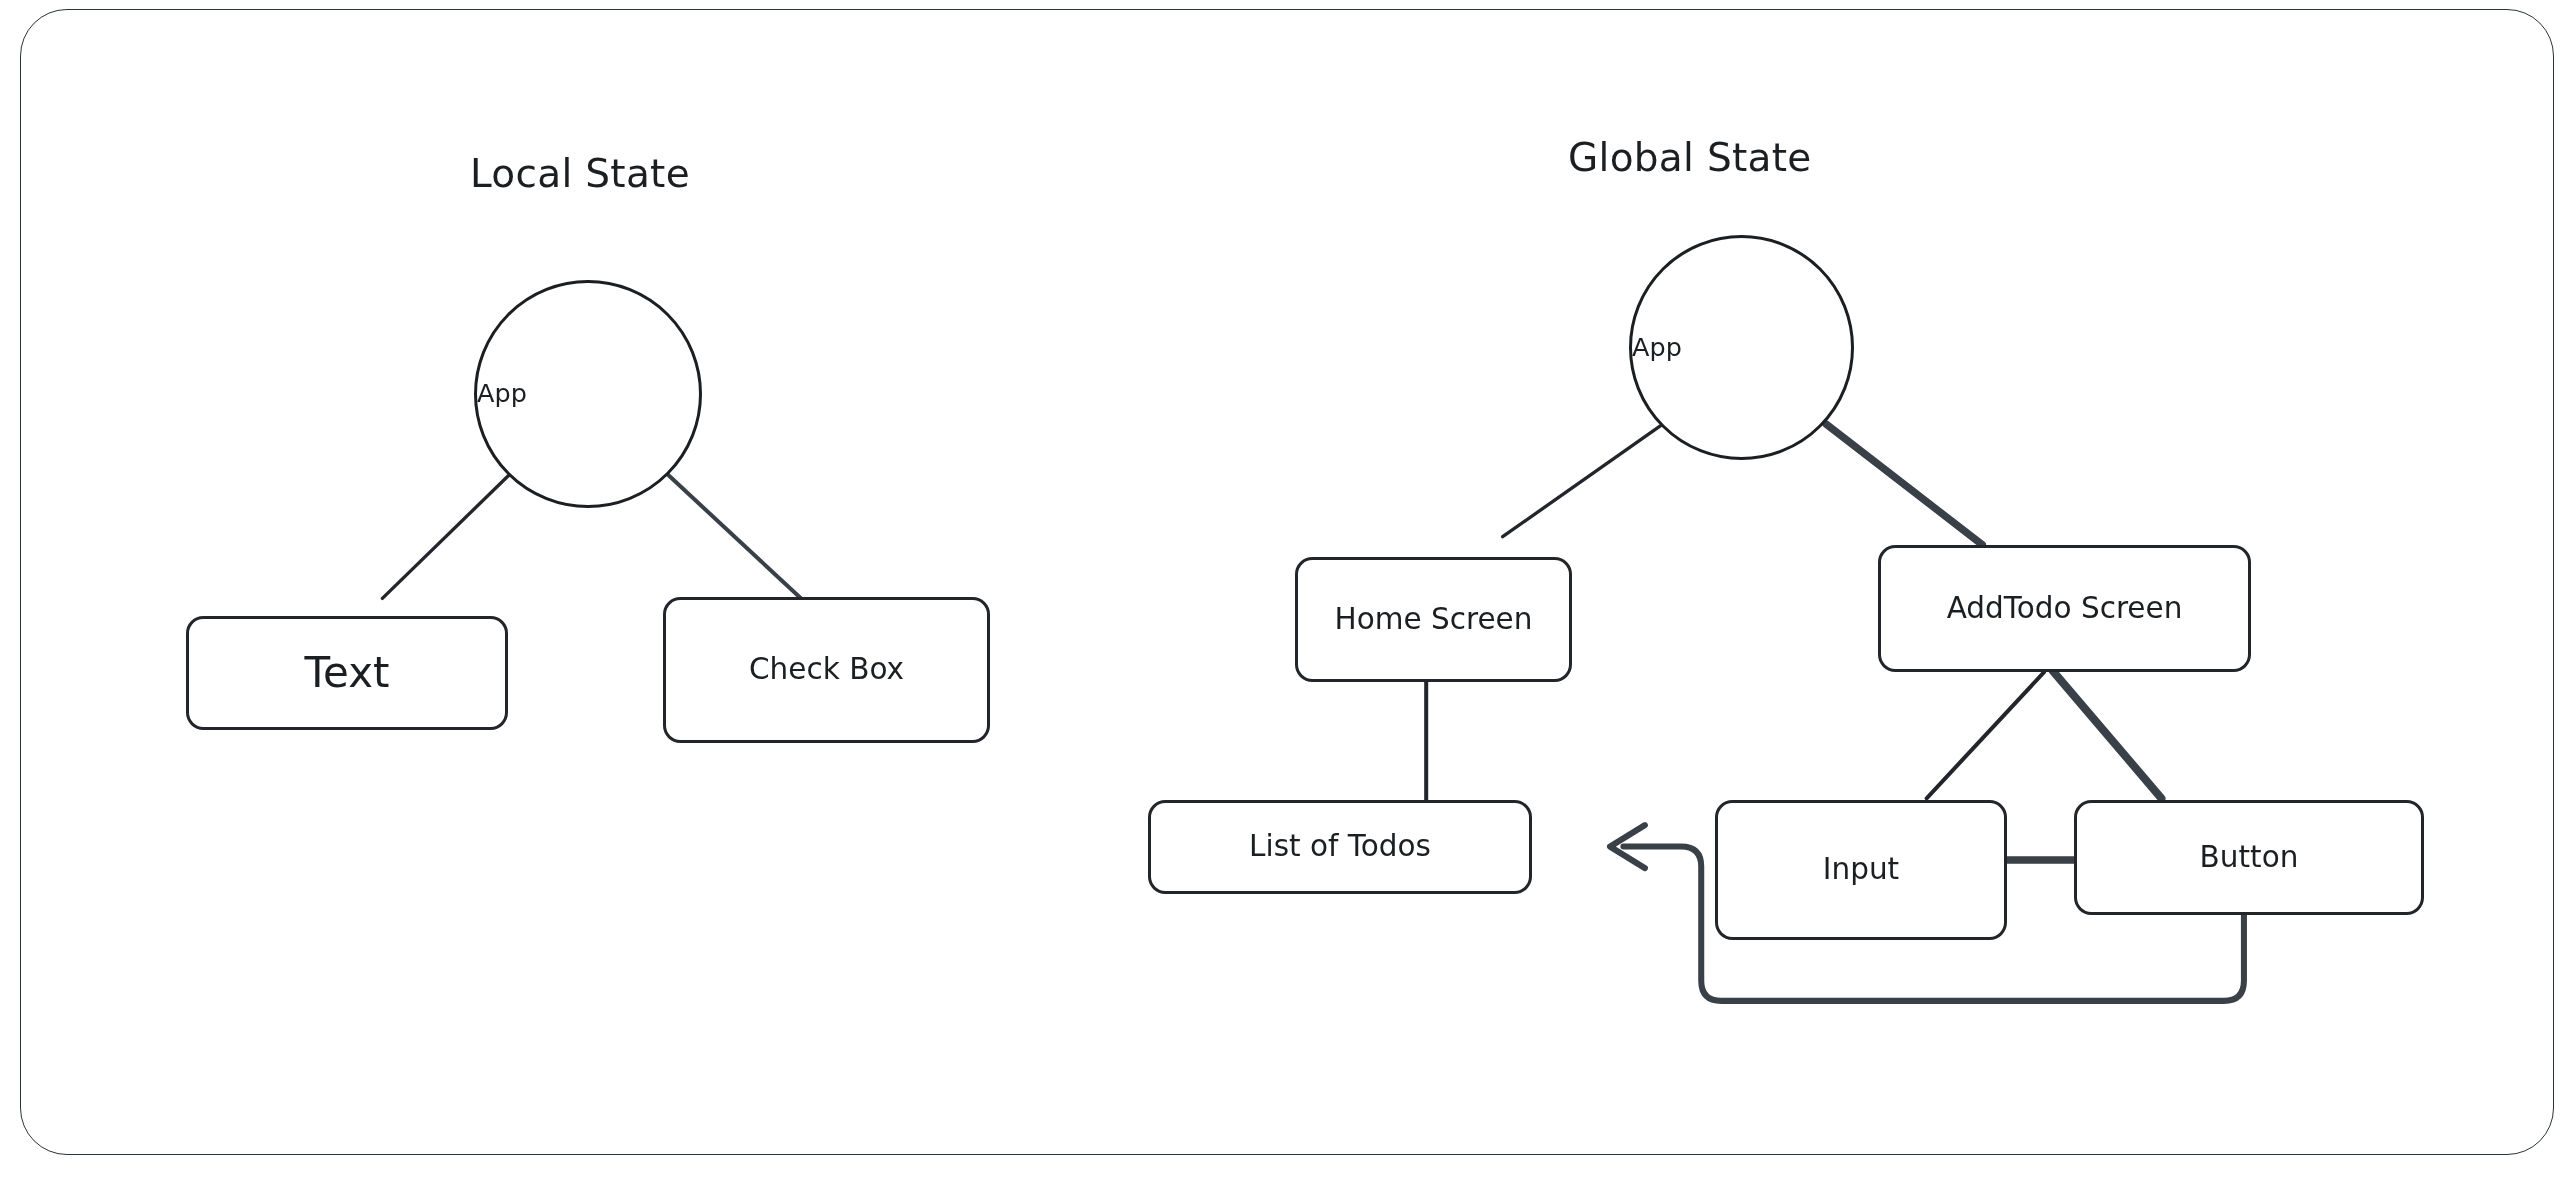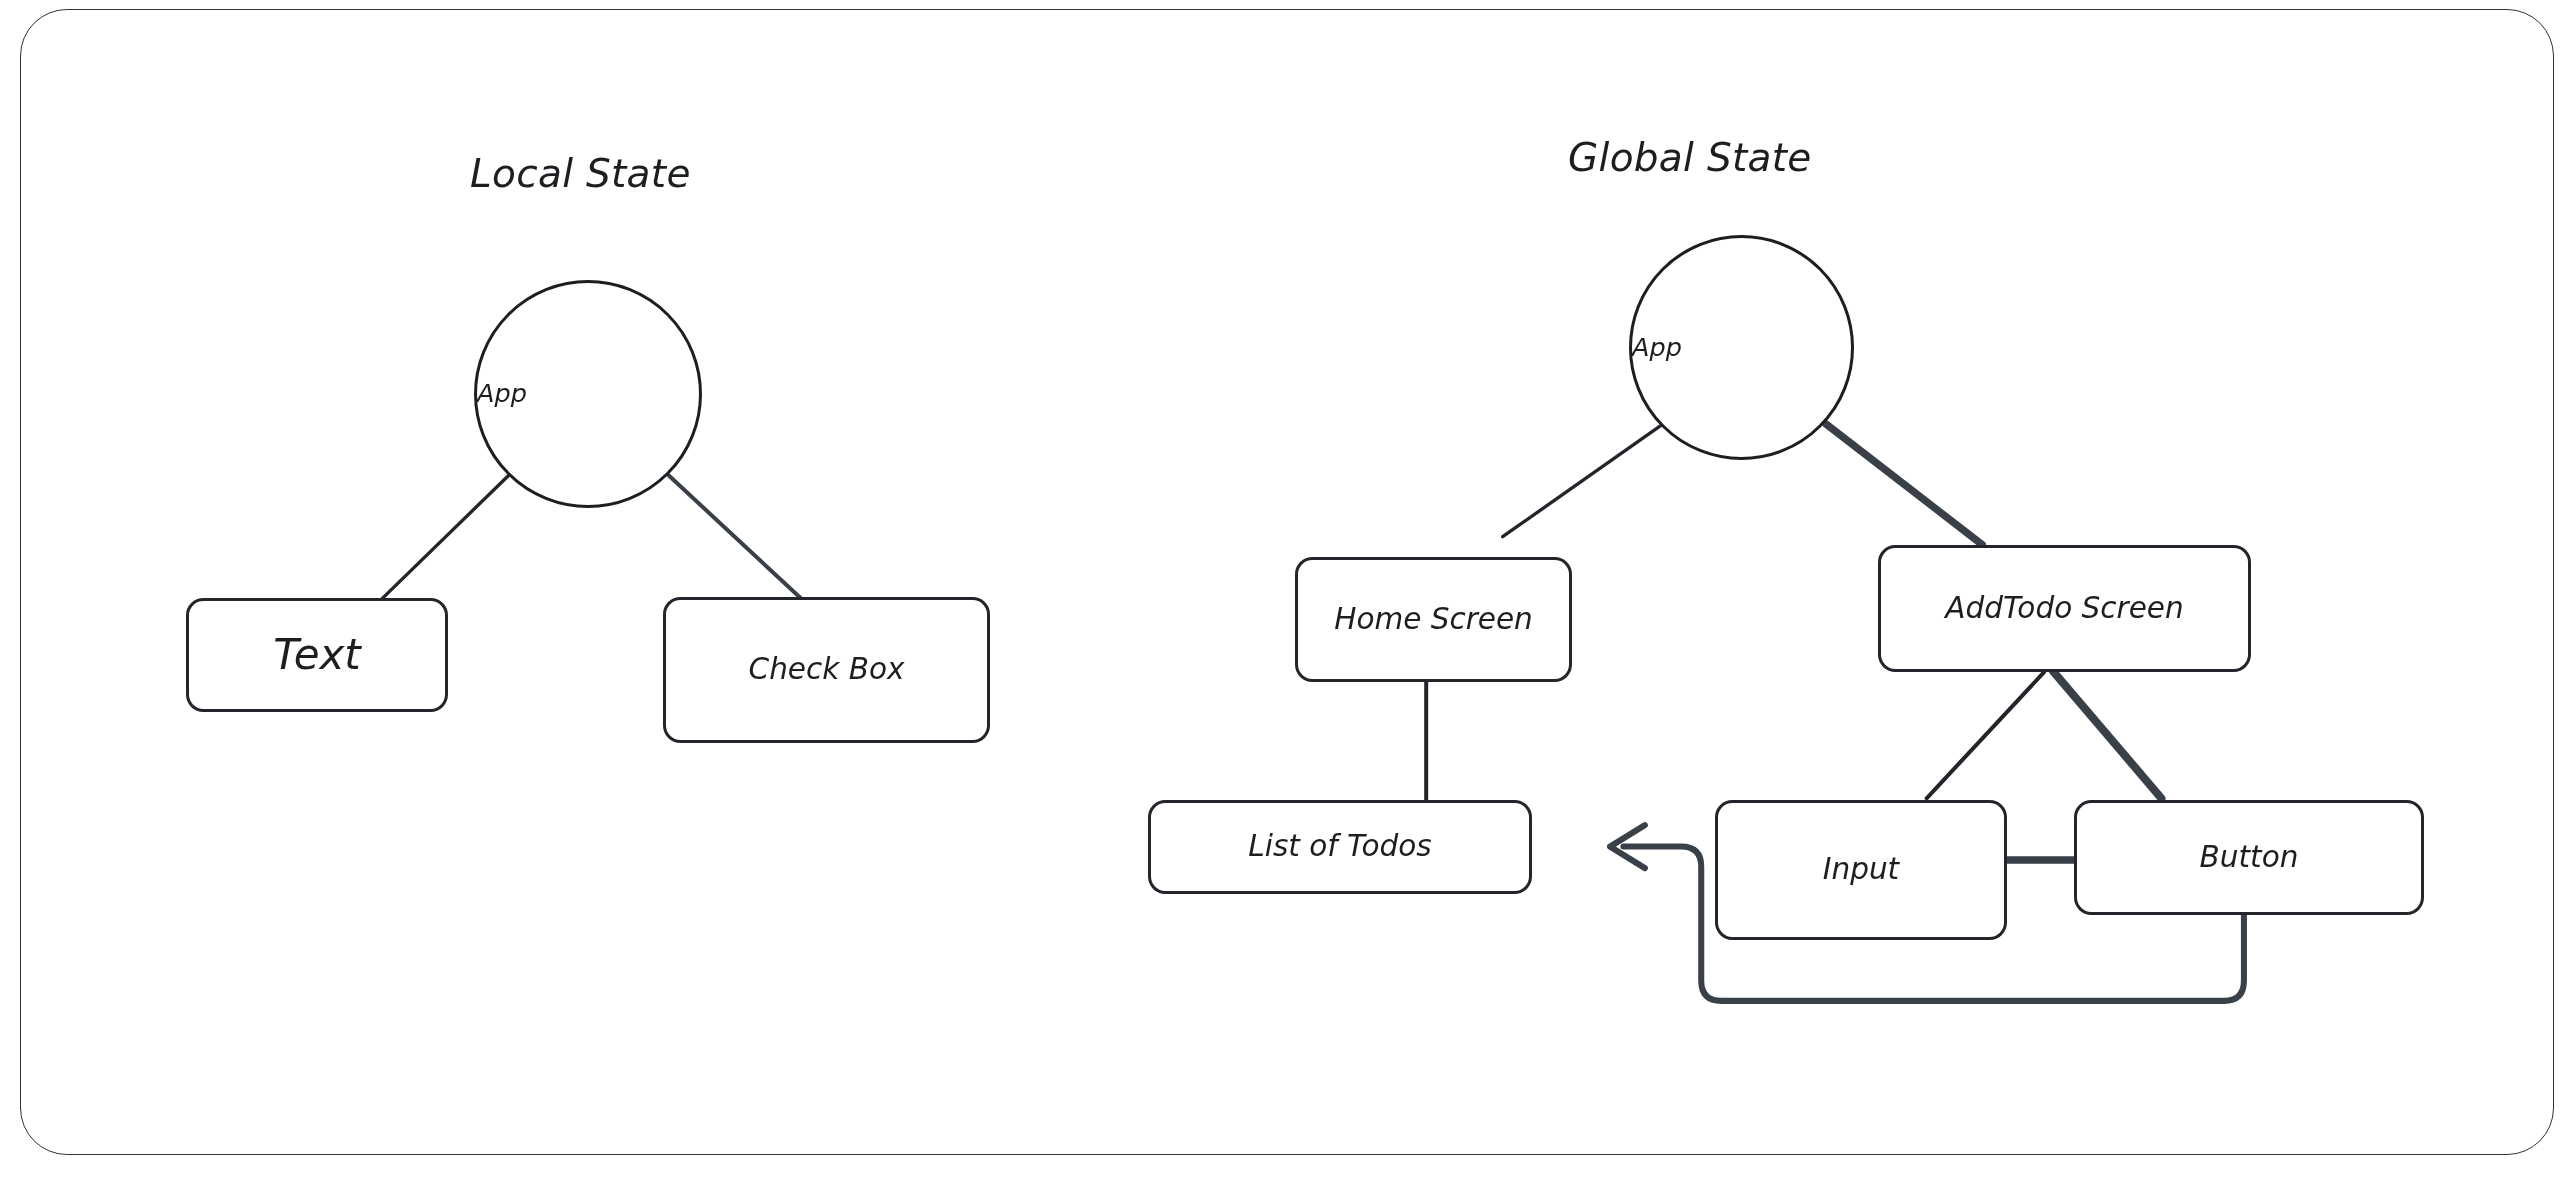--- a/index.html
+++ b/index.html
@@ -12,21 +12,20 @@
     width: 2576px;
     height: 1178px;
     font-family: "DejaVu Sans", sans-serif;
     overflow: hidden;
   }
   #canvas {
     position: relative;
     width: 2576px;
     height: 1178px;
     background: #ffffff;
-    font-style: italic;
   }
   
   #frame {
     position: absolute;
     left: 19.5px;
     top: 9.4px;
     width: 2534px;
     height: 1146px;
     border: 1.3px solid #2d333b;
     border-radius: 47px;
@@ -112,21 +111,21 @@
 
     <path d="M 2452 1230 L 2400 1262 L 2452 1294" fill="none" stroke="#3a4048" stroke-width="9" stroke-linecap="round" stroke-linejoin="round"></path>
   </svg>
 
   <div class="panel-title" style="left:470px; top:154px;">Local State</div>
 
   <div class="node-circle" id="node-app-local" style="left:474px; top:280px; width:228px; height:228px;">
     <span>App</span>
   </div>
 
-  <div class="node-box" id="node-text" style="left:186px; top:598px; width:262px; height:114px;">
+  <div class="node-box" id="node-text" style="left:186px; top:616px; width:322px; height:114px;">
     <span>Text</span>
   </div>
 
   <div class="node-box" id="node-checkbox" style="left:663px; top:597px; width:327px; height:146px;">
     <span>Check Box</span>
   </div>
 
   <div class="panel-title" style="left:1568px; top:138px;">Global State</div>
 
   <div class="node-circle" id="node-app-global" style="left:1629px; top:235px; width:225px; height:225px;">

